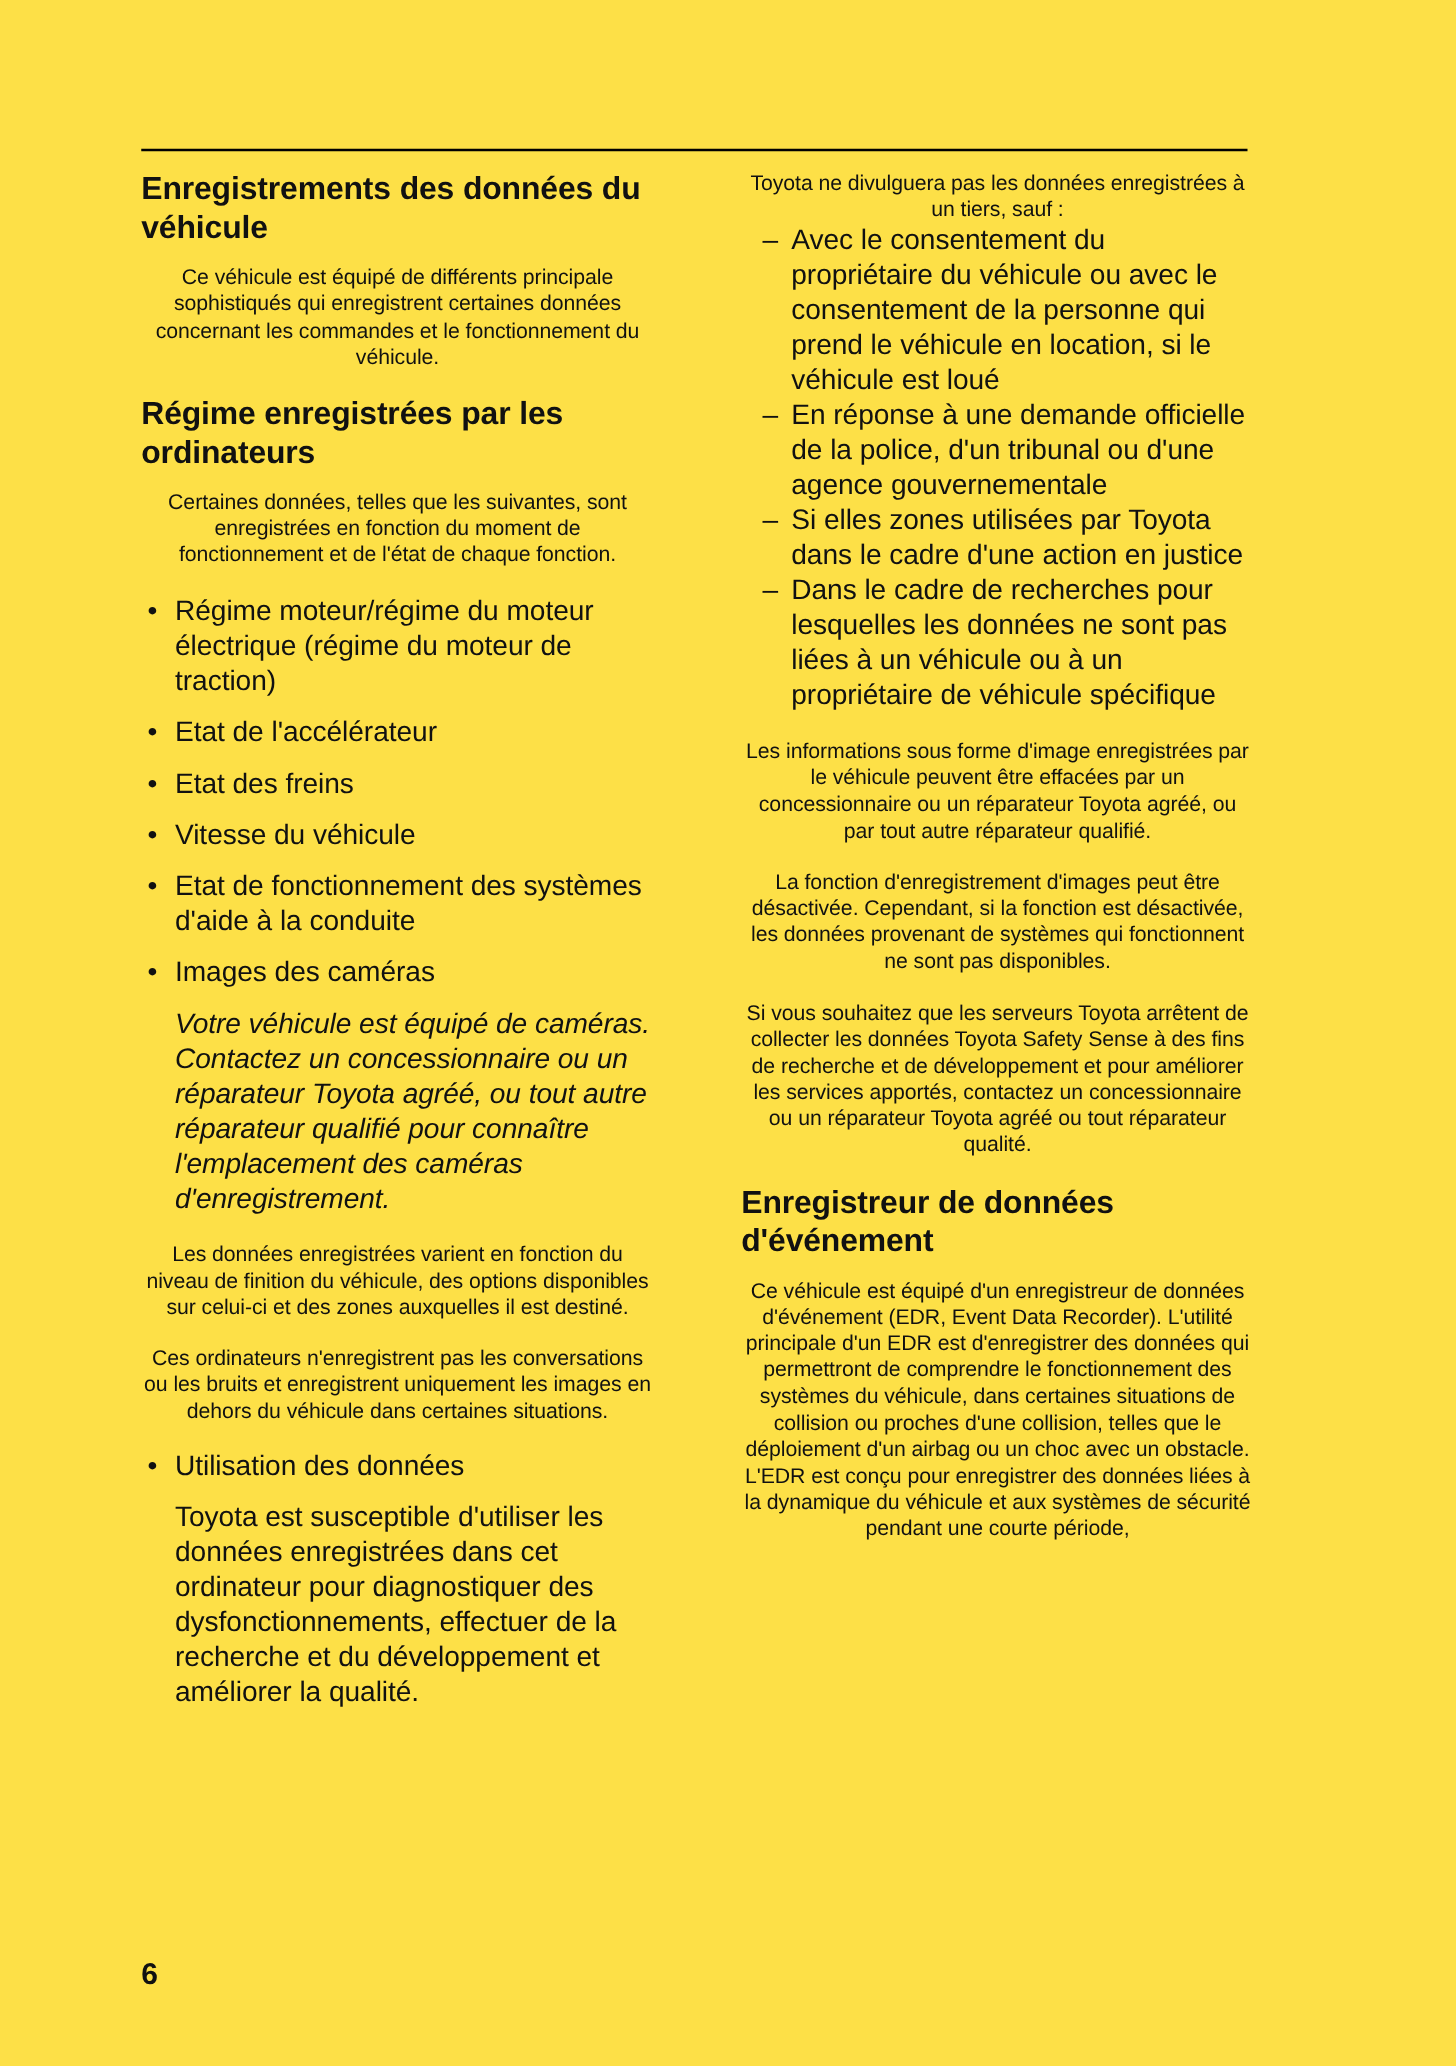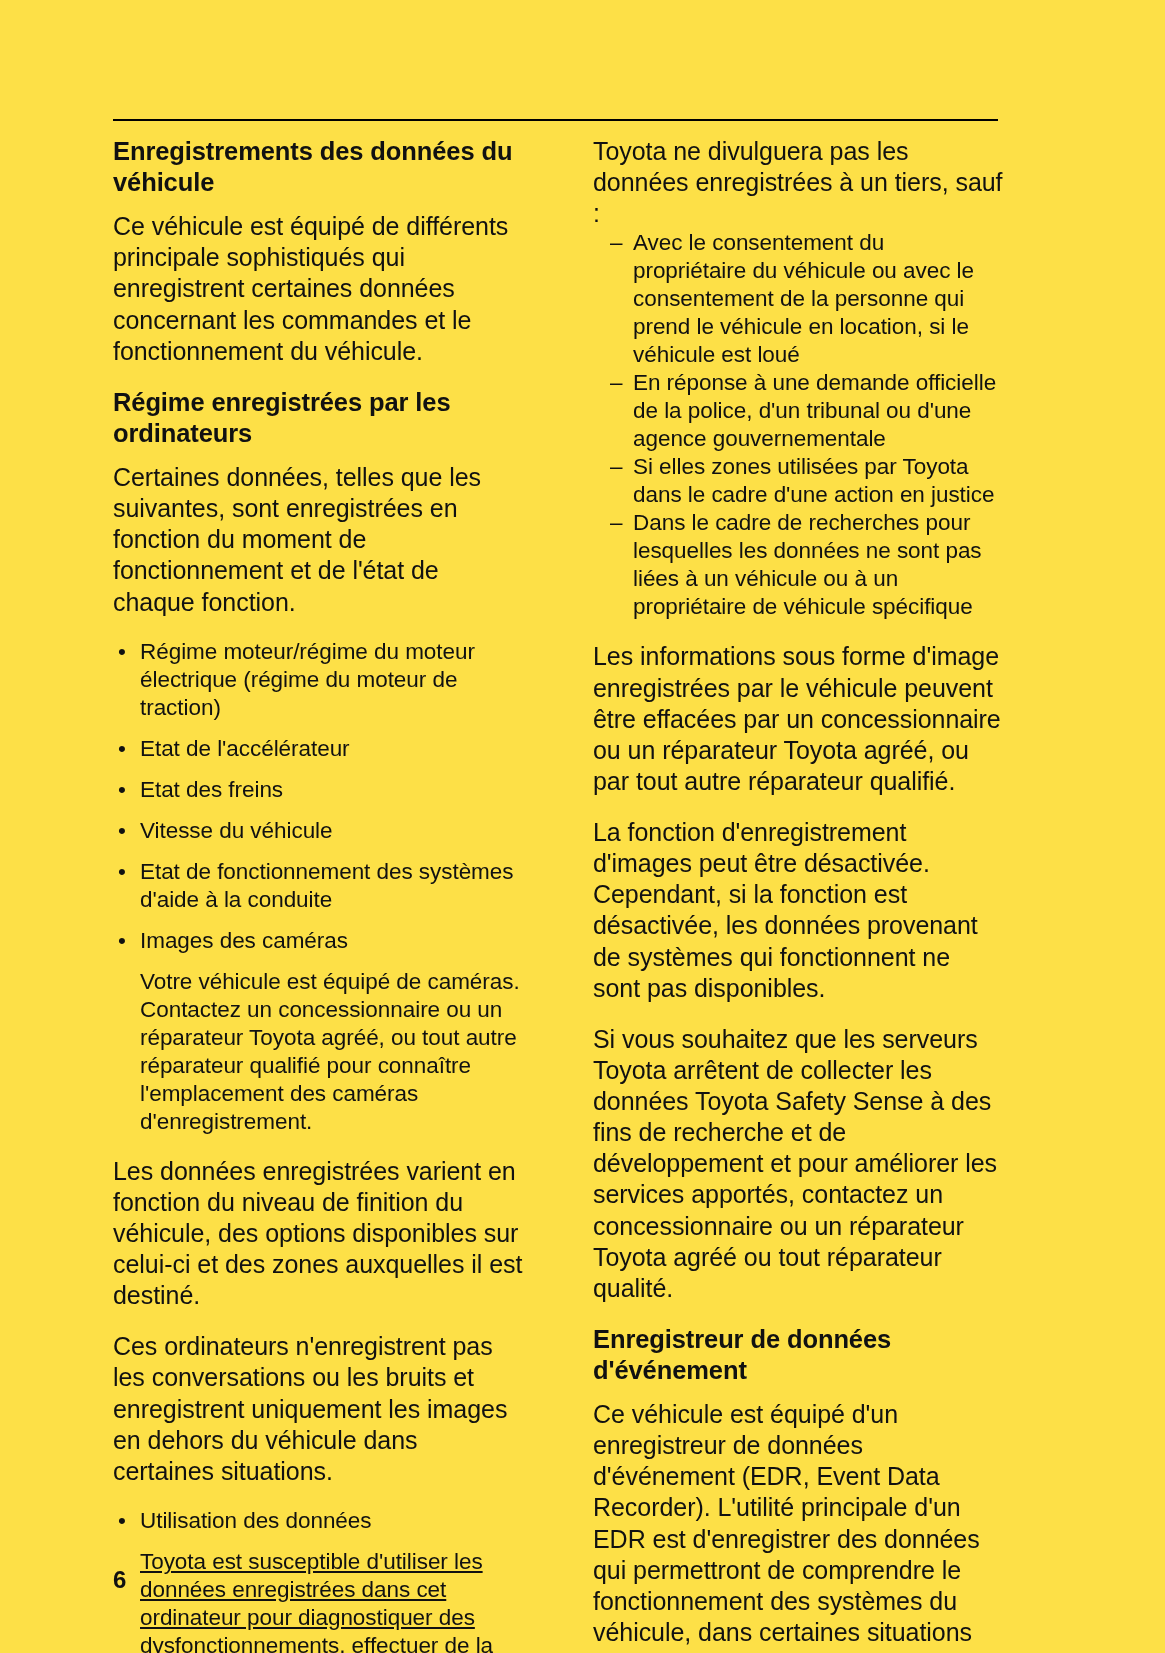--- a/index.html
+++ b/index.html
@@ -39,24 +39,25 @@
     width: 410px;
   }
   h2.section-heading {
     font-size: 25.5px;
     font-weight: bold;
     line-height: 1.22;
     margin: 0 0 13px 0;
     letter-spacing: -0.1px;
   }
   p.body-text {
-    font-size: 25px;
+    font-size: 17px;
     line-height: 1.245;
     margin: 0 0 20px 0;
     letter-spacing: -0.05px;
+    text-align: center;
   }
   p.body-text:last-child {
     margin-bottom: 0;
   }
   ul.bullet-list {
     list-style: none;
     margin: 0 0 20px 0;
     padding: 0;
   }
   ul.bullet-list > li {
@@ -157,33 +158,33 @@
           <span class="bullet-mark">•</span>
           <span>Vitesse du véhicule</span>
         </li>
         <li>
           <span class="bullet-mark">•</span>
           <span>Etat de fonctionnement des systèmes d'aide à la conduite</span>
         </li>
         <li>
           <span class="bullet-mark">•</span>
           <span>Images des caméras</span>
-          <p class="sub-para" style="margin-top:13px;">Votre véhicule est équipé de caméras. Contactez un concessionnaire ou un réparateur Toyota agréé, ou tout autre réparateur qualifié pour connaître l'emplacement des caméras d'enregistrement.</p>
+          <p class="sub-para" style="margin-top:13px;font-style:italic;">Votre véhicule est équipé de caméras. Contactez un concessionnaire ou un réparateur Toyota agréé, ou tout autre réparateur qualifié pour connaître l'emplacement des caméras d'enregistrement.</p>
         </li>
       </ul>
 
       <p class="body-text">Les données enregistrées varient en fonction du niveau de finition du véhicule, des options disponibles sur celui-ci et des zones auxquelles il est destiné.</p>
 
       <p class="body-text">Ces ordinateurs n'enregistrent pas les conversations ou les bruits et enregistrent uniquement les images en dehors du véhicule dans certaines situations.</p>
 
       <ul class="bullet-list">
         <li>
           <span class="bullet-mark">•</span>
           <span>Utilisation des données</span>
-          <p class="sub-para" style="margin-top:13px;text-decoration:underline;">Toyota est susceptible d'utiliser les données enregistrées dans cet ordinateur pour diagnostiquer des dysfonctionnements, effectuer de la recherche et du développement et améliorer la qualité.</p>
+          <p class="sub-para" style="margin-top:13px;">Toyota est susceptible d'utiliser les données enregistrées dans cet ordinateur pour diagnostiquer des dysfonctionnements, effectuer de la recherche et du développement et améliorer la qualité.</p>
         </li>
       </ul>
 
     </div>
 
     <div class="col">
 
       <div class="tight-group">
         <p class="body-text">Toyota ne divulguera pas les données enregistrées à un tiers, sauf :</p>
 

